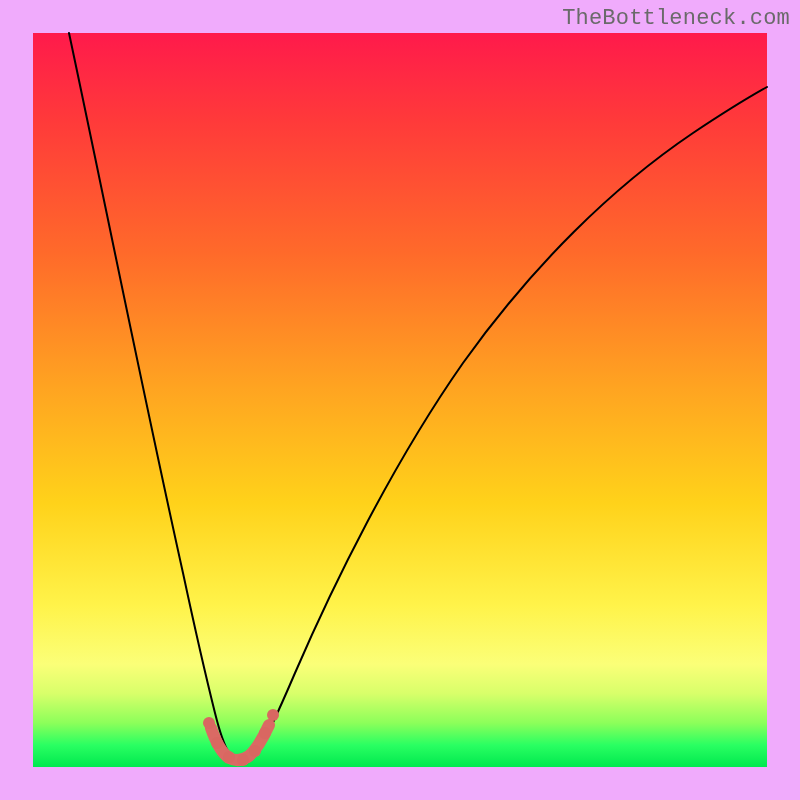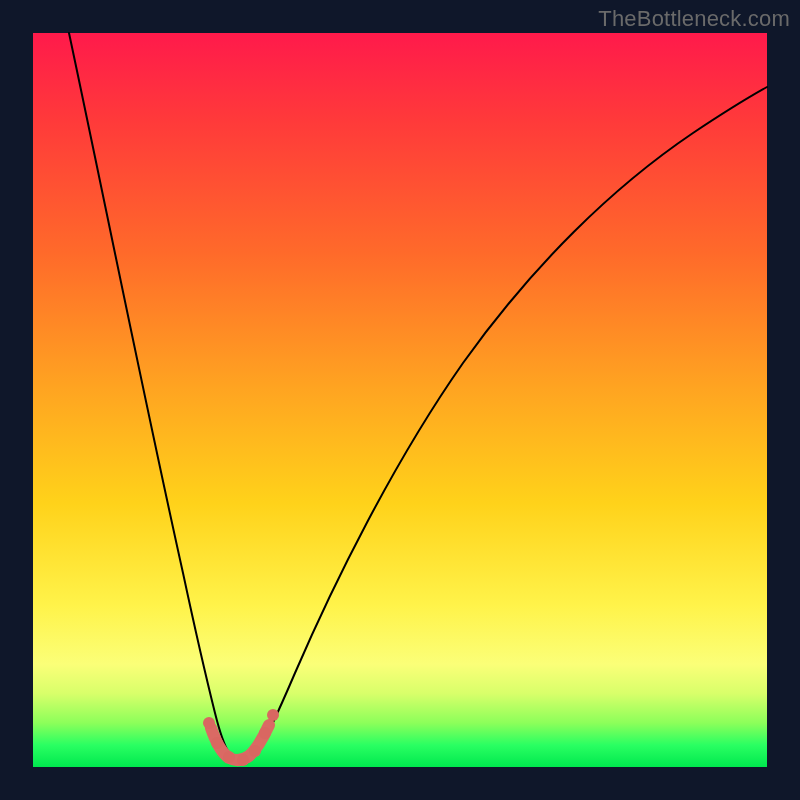--- a/index.html
+++ b/index.html
@@ -9,21 +9,22 @@
     height: 800px;
     background: #000;
     font-family: Arial, Helvetica, sans-serif;
     overflow: hidden;
   }
   .frame {
     position: absolute;
     top: 0; left: 0;
     width: 800px;
     height: 800px;
-    background: #0f172a;
+    background: #f0abfc;
+    font-family: Liberation Mono, monospace;
   }
   .plot {
     position: absolute;
     top: 33px;
     left: 33px;
     width: 734px;
     height: 734px;
     background: linear-gradient(to bottom,
       #ff1a4b 0%,
       #ff3a3a 12%,

